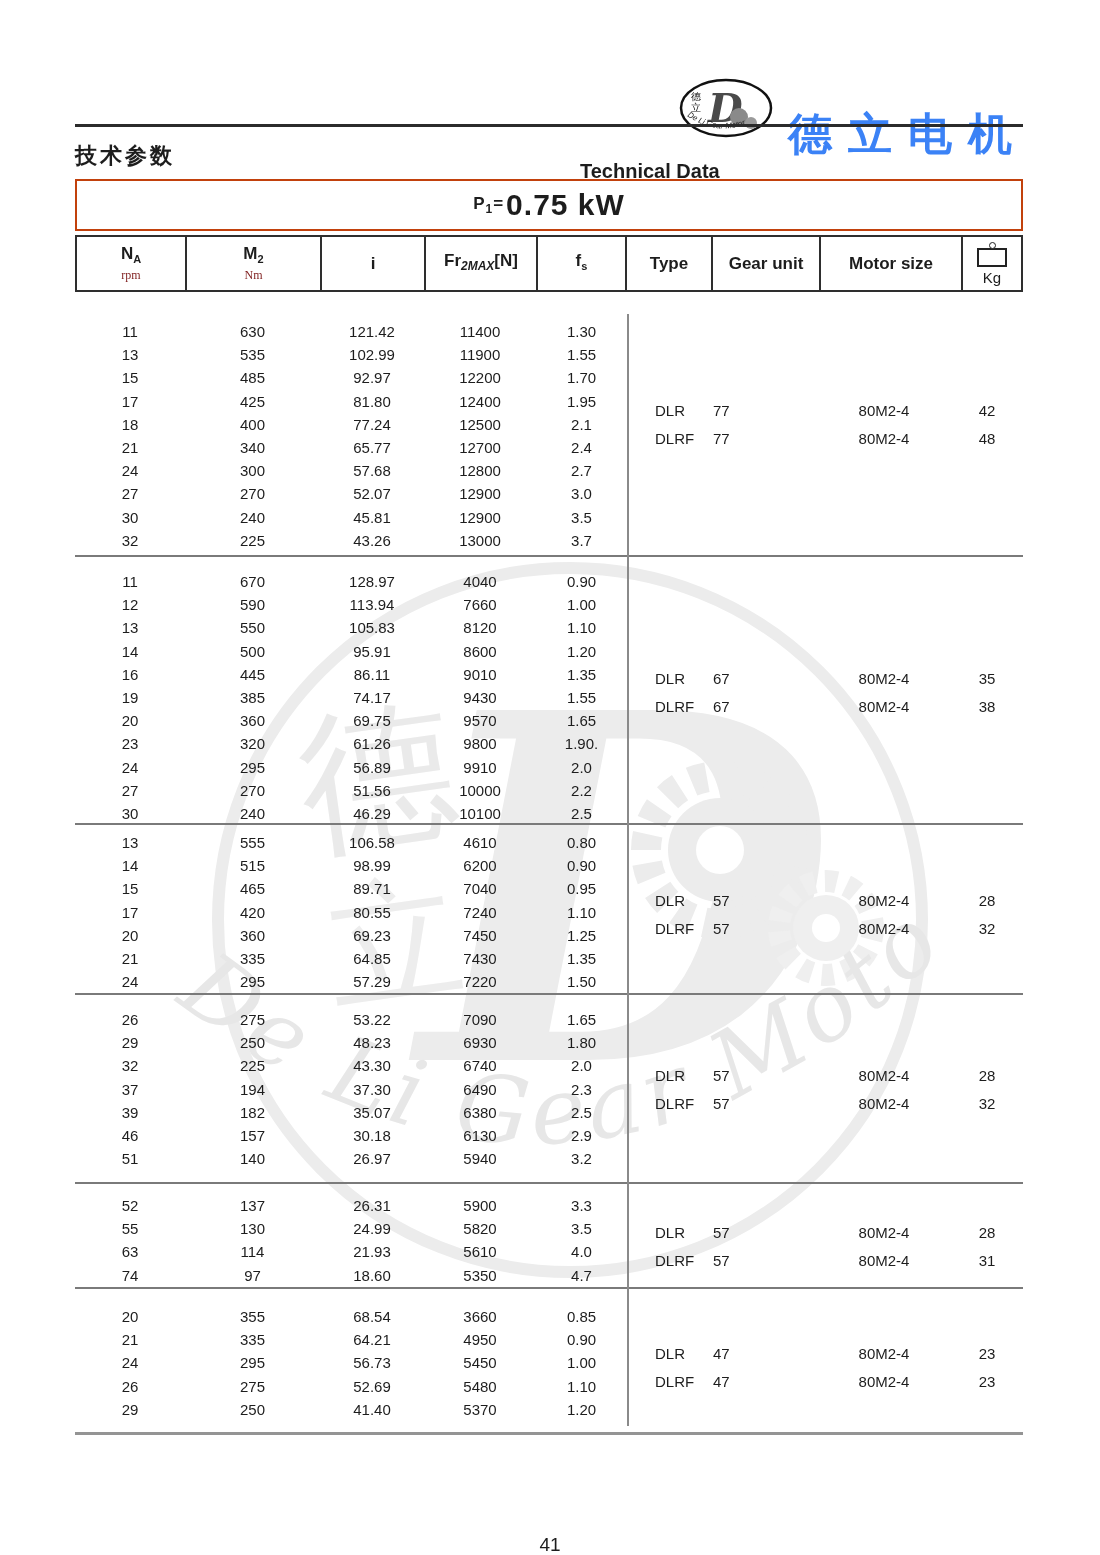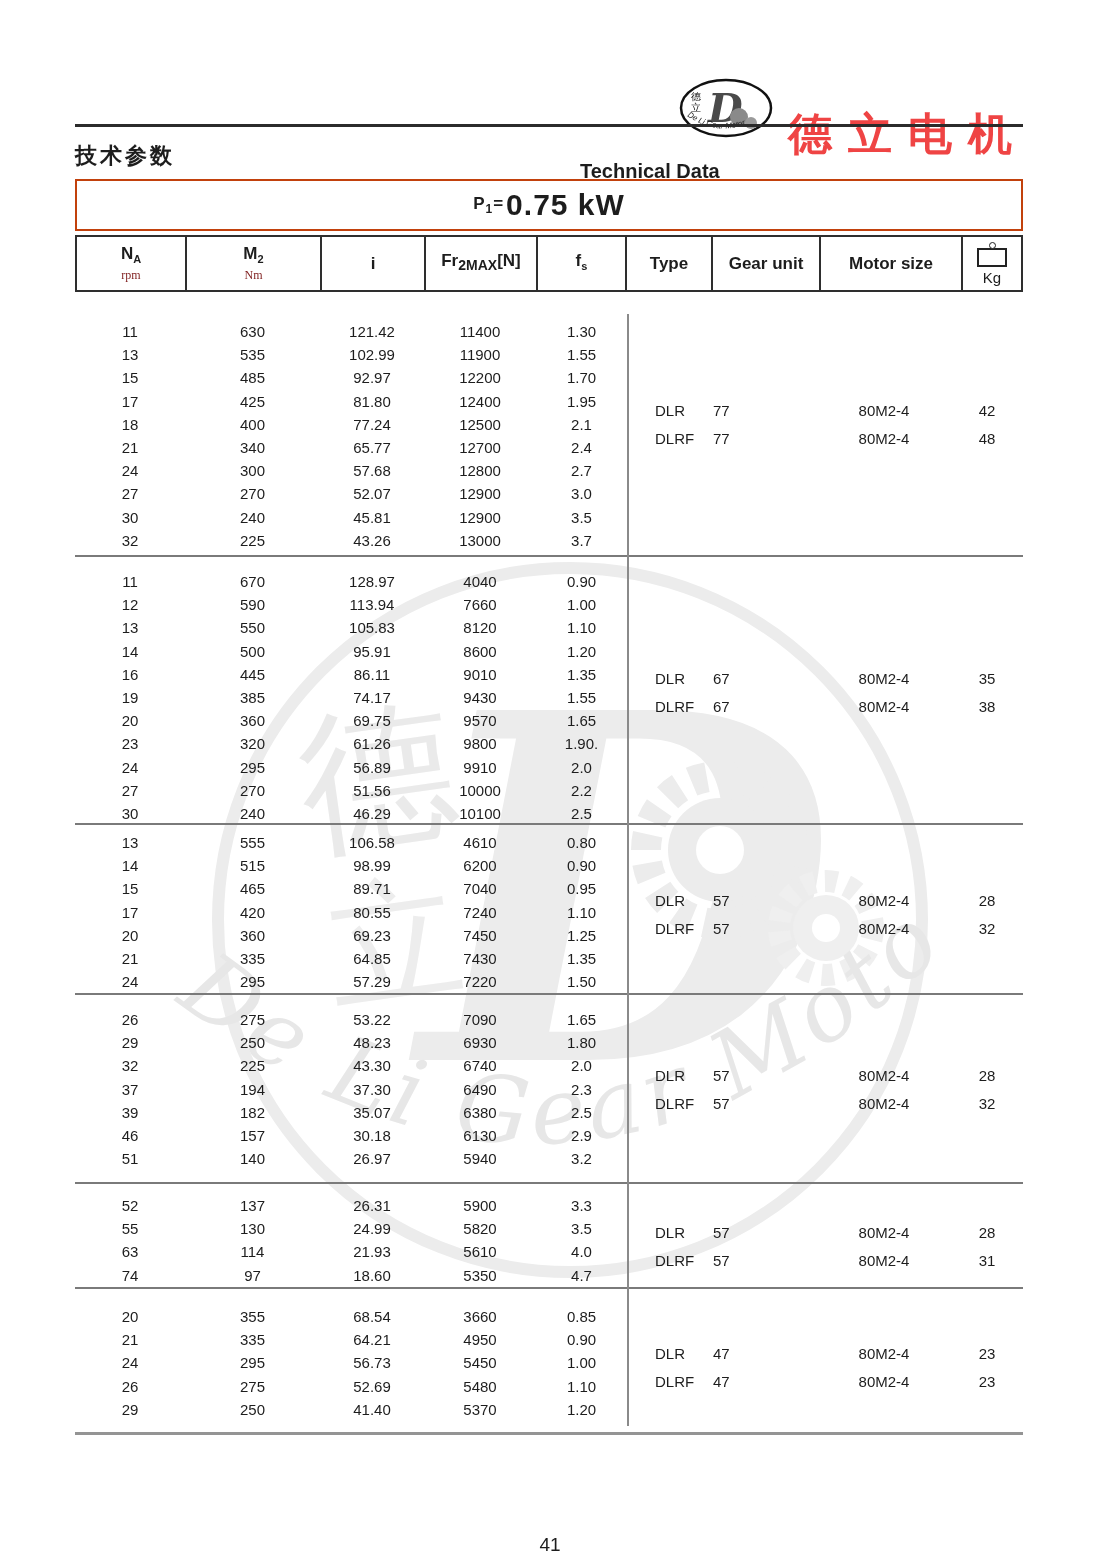--- a/index.html
+++ b/index.html
@@ -7,21 +7,21 @@
     position:relative;width:1100px;height:1555px;background:#fff;overflow:hidden;
     font-family:"Liberation Sans",sans-serif;color:#1d1d1d;
   }
   
   .watermark{position:absolute;left:120px;top:520px;z-index:0;pointer-events:none;}
   
   .brand{position:absolute;top:52px;right:72px;display:flex;align-items:center;z-index:2;}
   .brand-logo{margin-right:14px;}
   .brand-name{
     font-family:"DejaVu Serif",serif;font-weight:bold;font-size:44px;letter-spacing:16px;
-    color:#ef4444;white-space:nowrap;line-height:68px;margin-top:48px;
+    color:#3b82f6;white-space:nowrap;line-height:68px;margin-top:48px;
   }
   .toprule{position:absolute;top:124px;left:75px;width:948px;height:3px;background:#2b2b2b;z-index:2;}
   .title-cn{position:absolute;top:141px;left:75px;font-size:22px;font-weight:bold;letter-spacing:3px;z-index:2;}
   .title-en{position:absolute;top:160px;left:580px;font-size:20px;font-weight:bold;z-index:2;}
   
   .power-box{
     position:absolute;top:179px;left:75px;width:944px;height:48px;border:2px solid #c2410c;
     display:flex;align-items:center;justify-content:center;z-index:2;background:transparent;
   }
   .power-box .p{font-size:17px;font-weight:bold;letter-spacing:1px;}
@@ -31,21 +31,21 @@
   .thead{
     position:absolute;top:235px;left:75px;width:944px;height:53px;border:2px solid #2e2e2e;
     display:flex;z-index:2;background:transparent;
   }
   .hcell{border-right:2px solid #2e2e2e;display:flex;flex-direction:column;align-items:center;justify-content:center;box-sizing:border-box;}
   .hcell:last-child{border-right:none;}
   .h-na{width:110px}.h-m2{width:135px}.h-i{width:104px}.h-fr{width:112px}.h-fs{width:89px}
   .h-type{width:86px}.h-gear{width:108px}.h-motor{width:142px}.h-kg{flex:1}
   .hmain{font-size:17px;font-weight:bold;line-height:18px;}
   .hmain sub{font-size:11px;font-weight:bold;}
-  .hsub-sm sub{font-size:14px;}
+  .hsub-sm sub{font-size:12px;font-style:italic;}
   .hunit{font-size:12px;line-height:14px;color:#7f1d1d;font-family:Liberation Serif, serif;}
   .kg-icon{width:26px;height:15px;border:2px solid #222;position:relative;margin-top:7px;}
   .kg-icon:before{content:"";position:absolute;left:50%;top:-8px;margin-left:-3px;width:5px;height:5px;border:1.5px solid #222;border-radius:50%;background:#fff;}
   .kg-label{font-size:15px;line-height:17px;margin-top:2px;}
   
   .tbody{position:absolute;top:300px;left:75px;width:948px;height:1132px;z-index:1;}
   .vdiv{position:absolute;left:552px;top:14px;height:1112px;width:2px;background:#8a8a8a;}
   .block{display:flex;box-sizing:border-box;border-top:2px solid #7a7a7a;}
   .block.b1{border-top:none;height:255px;padding-top:20px;}
   .block.b2{height:268px;padding-top:13px;}

